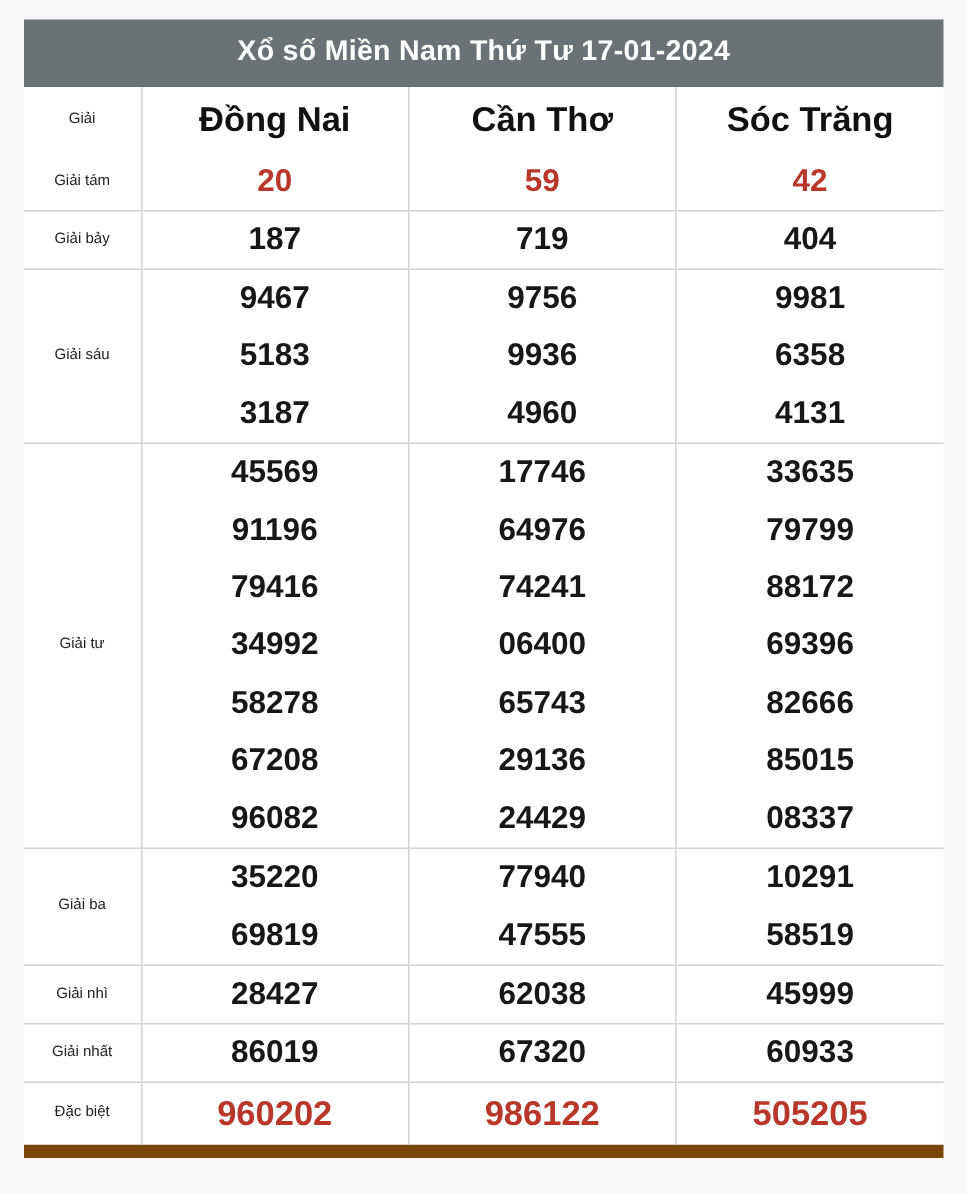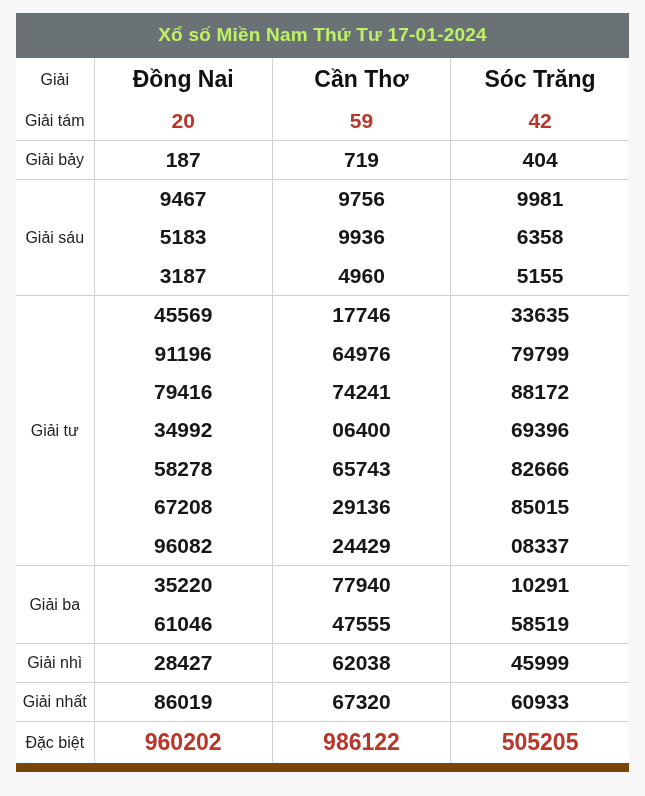--- a/index.html
+++ b/index.html
@@ -28,21 +28,21 @@
     left: 16px;
     top: 13px;
     width: 613px;
     box-sizing: border-box;
     background: #ffffff;
     border-bottom: 9px solid #7a4509;
   }
 
   .card-title {
     background: #6b7275;
-    color: #bef264;
+    color: #ffffff;
     font-size: 19px;
     font-weight: bold;
     text-align: center;
     letter-spacing: 0.2px;
     padding: 11px 6px 12px 6px;
     box-sizing: border-box;
     line-height: 1.15;
   }
 
   table.result-table {
@@ -61,21 +61,21 @@
     box-sizing: border-box;
     vertical-align: middle;
     text-align: center;
   }
   table.result-table tr > *:first-child { border-left: none; }
   table.result-table tr > *:last-child  { border-right: none; }
   table.result-table tr:first-child > * { border-top: none; }
   table.result-table tr:last-child  > * { border-bottom: none; }
 
   .prize-label {
-    font-size: 16px;
+    font-size: 10px;
     font-weight: normal;
     color: #222222;
     padding: 4px 2px;
     line-height: 1.25;
   }
 
   .province-head {
     font-size: 23px;
     font-weight: bold;
     color: #111111;
@@ -194,21 +194,21 @@
               <div class="num-stack">
                 <span>9756</span>
                 <span>9936</span>
                 <span>4960</span>
               </div>
             </td>
             <td class="num-cell r-h3">
               <div class="num-stack">
                 <span>9981</span>
                 <span>6358</span>
-                <span>5155</span>
+                <span>4131</span>
               </div>
             </td>
           </tr>
           <tr>
             <th class="prize-label">Giải tư</th>
             <td class="num-cell r-h7">
               <div class="num-stack">
                 <span>45569</span>
                 <span>91196</span>
                 <span>79416</span>
@@ -239,21 +239,21 @@
                 <span>85015</span>
                 <span>08337</span>
               </div>
             </td>
           </tr>
           <tr>
             <th class="prize-label">Giải ba</th>
             <td class="num-cell r-h2">
               <div class="num-stack">
                 <span>35220</span>
-                <span>61046</span>
+                <span>69819</span>
               </div>
             </td>
             <td class="num-cell r-h2">
               <div class="num-stack">
                 <span>77940</span>
                 <span>47555</span>
               </div>
             </td>
             <td class="num-cell r-h2">
               <div class="num-stack">

